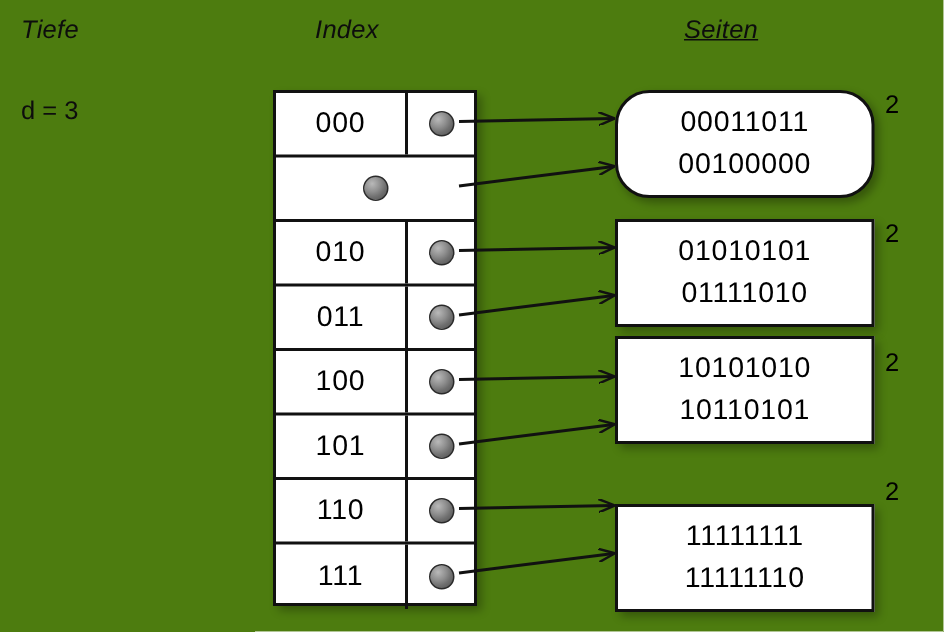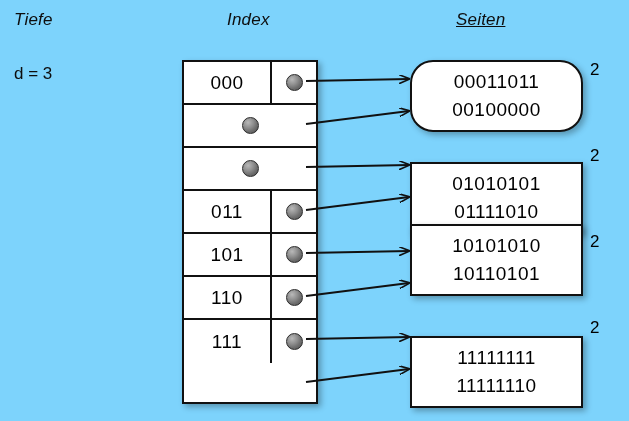--- a/index.html
+++ b/index.html
@@ -4,37 +4,37 @@
 <style>
   html, body {
     margin: 0;
     padding: 0;
     background: #ffffff;
   }
   #canvas {
     position: relative;
     width: 629px;
     height: 421px;
-    background: #7dd3fc;
+    background: #4d7c0f;
     font-family: "Liberation Sans", sans-serif;
     overflow: hidden;
   }
 
   
   .heading {
     position: absolute;
     font-style: italic;
     font-size: 17px;
     font-weight: 500;
     color: #0d0d0d;
     letter-spacing: 0.2px;
     white-space: nowrap;
   }
   #heading-tiefe  { left: 14px;  top: 10px; }
-  #heading-index  { left: 227px; top: 10px; }
+  #heading-index  { left: 210px; top: 10px; }
   #heading-seiten { left: 456px; top: 10px; text-decoration: underline; }
 
   
   #depth-value {
     position: absolute;
     left: 14px;
     top: 64px;
     font-size: 17px;
     color: #0d0d0d;
     white-space: nowrap;
@@ -144,32 +144,39 @@
       </div>
     </div>
 
     <div class="index-row">
       <div class="index-ptr">
         <div class="ptr-dot"></div>
       </div>
     </div>
 
     <div class="index-row">
+      <div class="index-key">010</div>
       <div class="index-ptr">
         <div class="ptr-dot"></div>
       </div>
     </div>
 
     <div class="index-row">
       <div class="index-key">011</div>
       <div class="index-ptr">
         <div class="ptr-dot"></div>
       </div>
     </div>
 
+    <div class="index-row">
+      <div class="index-key">100</div>
+      <div class="index-ptr">
+        <div class="ptr-dot"></div>
+      </div>
+    </div>
 
     <div class="index-row">
       <div class="index-key">101</div>
       <div class="index-ptr">
         <div class="ptr-dot"></div>
       </div>
     </div>
 
     <div class="index-row">
       <div class="index-key">110</div>
@@ -186,21 +193,21 @@
     </div>
 
   </div>
 
   <div class="page-box" style="top:60px;border-radius:23px;">
     <div class="page-line">00011011</div>
     <div class="page-line">00100000</div>
   </div>
   <div class="page-depth" style="top:60px;">2</div>
 
-  <div class="page-box" style="top:162px;text-align:center;">
+  <div class="page-box" style="top:146px;text-align:center;">
     <div class="page-line">01010101</div>
     <div class="page-line">01111010</div>
   </div>
   <div class="page-depth" style="top:146px;">2</div>
 
   <div class="page-box" style="top:224px;">
     <div class="page-line">10101010</div>
     <div class="page-line">10110101</div>
   </div>
   <div class="page-depth" style="top:232px;">2</div>

